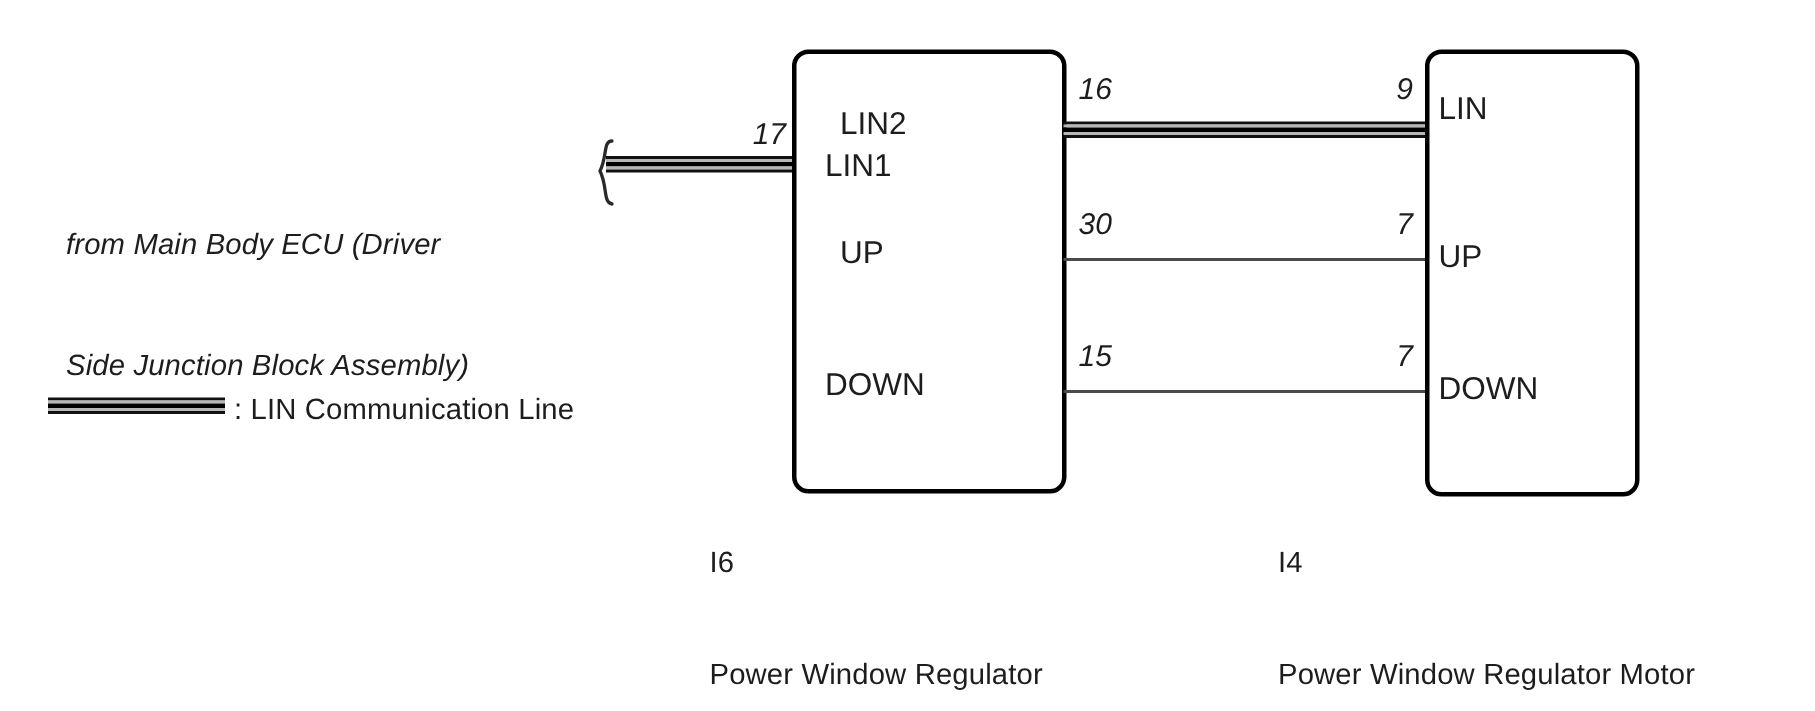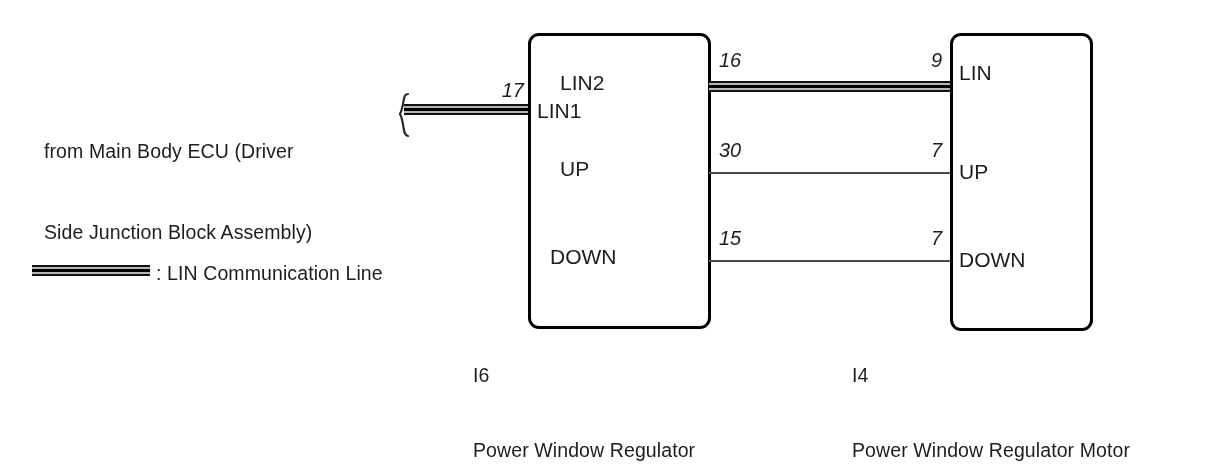--- a/index.html
+++ b/index.html
@@ -24,23 +24,24 @@
     position: absolute;
     font-family: "Liberation Sans", sans-serif;
     font-size: 19.5px;
     line-height: 26px;
     color: #1d1d1d;
     white-space: pre;
     letter-spacing: 0.1px;
   }
   .src-label {
     left: 44px;
-    top: 84px;
+    top: 96px;
     font-size: 19.5px;
     line-height: 27px;
+    font-style: italic;
   }
   .legend-text {
     left: 156px;
     top: 260px;
     font-size: 19.5px;
   }
   .caption {
     font-size: 19.5px;
     line-height: 25px;
   }
@@ -133,21 +134,21 @@
       <i class="g"></i>
       <i class="b2"></i>
       <i class="g2"></i>
       <i class="b3"></i>
   </div>
 
   <div class="box" id="box-i6"></div>
 
   <div class="pin ralign" style="left:458px; top:80px; width:66px;">17</div>
 
-  <div class="port" style="left:537px; top:100px;">LIN1</div>
+  <div class="port" style="left:550px; top:100px;">LIN1</div>
 
   <div class="port right-align" style="left:560px; top:72px; width:143px;">LIN2</div>
 
   <div class="port right-align" style="left:560px; top:158px; width:143px;">UP</div>
 
   <div class="port right-align" style="left:550px; top:246px; width:153px;">DOWN</div>
 
   <div class="pin" style="left:719px; top:50px;">16</div>
   <div class="pin" style="left:719px; top:140px;">30</div>
   <div class="pin" style="left:719px; top:228px;">15</div>

